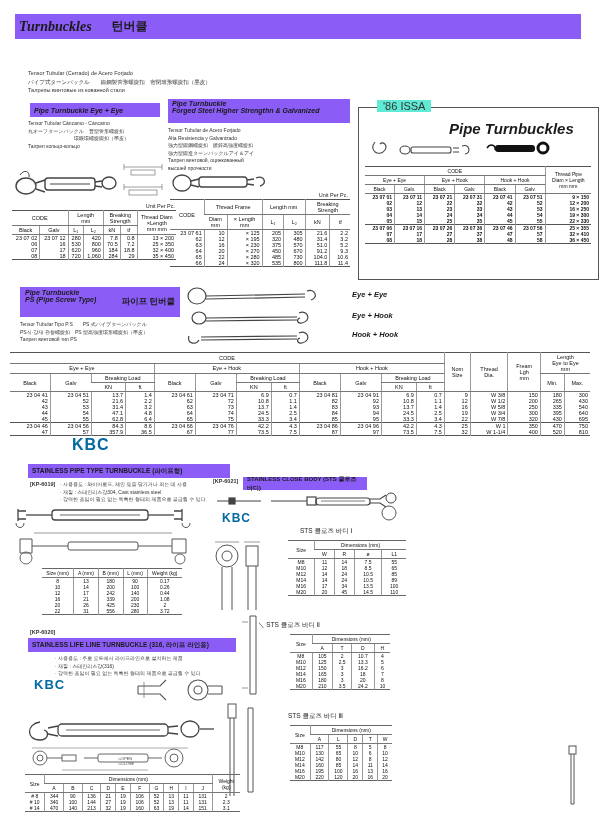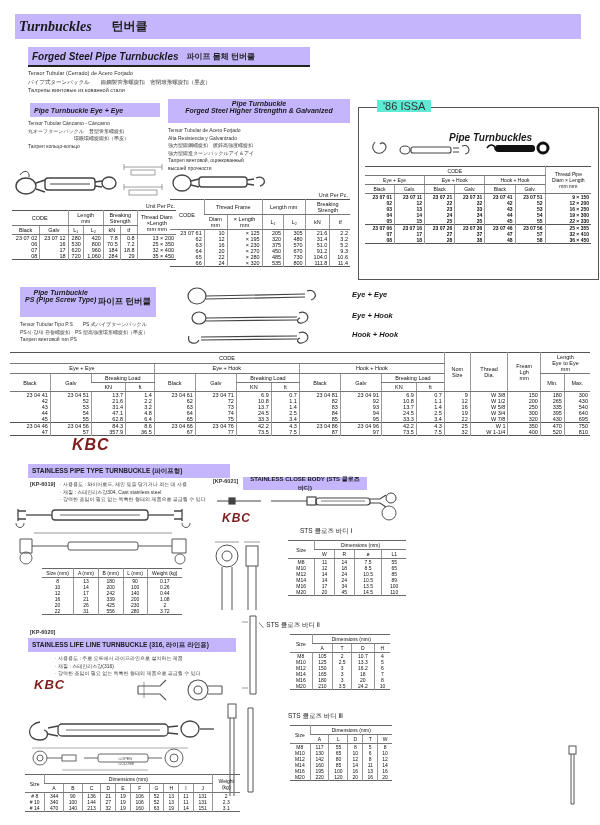--- a/index.html
+++ b/index.html
@@ -1,24 +1,24 @@
 <!DOCTYPE html>
 <html><head>
 <meta charset="utf-8">
 <style>
   html,body{margin:0;padding:0;background:#e9e9e9;}
   .page{position:relative;width:600px;height:825px;background:#ffffff;overflow:hidden;
         font-family:"Liberation Sans",sans-serif;color:#1a1a1a;}
   .abs{position:absolute;}
-  .cyan{background:#c4b5fd;text-align:center;}
+  .cyan{background:#8b5cf6;}
   .ital{font-style:italic;font-weight:bold;}
   .tiny{font-size:5.5px;line-height:1.55;color:#333;}
   .tiny2{font-size:5px;line-height:1.5;color:#333;}
   .unit{font-size:5.5px;color:#222;text-align:right;}
-  .kbc{color:#7f1d1d;font-style:italic;font-weight:bold;letter-spacing:1px;
+  .kbc{color:#0369a1;font-weight:bold;letter-spacing:1px;
        font-family:"Liberation Sans",sans-serif;}
   
   table.tb{border-collapse:collapse;border-top:1.5px solid #555;border-bottom:1.5px solid #555;
            font-size:5.5px;color:#111;table-layout:auto;}
   table.tb th,table.tb td{border-left:1px solid #999;padding:0 2px;vertical-align:middle;}
   table.tb th{border-bottom:1px solid #777;font-weight:normal;text-align:center;white-space:pre-line;
               padding:1px 2px;}
   table.tb th:first-child,table.tb td:first-child{border-left:none;}
   table.tb td{text-align:right;white-space:nowrap;}
   table.ctr td{text-align:center;}
@@ -33,24 +33,20 @@
 </head>
 <body>
 
 <div class="page">
 
   <div class="abs cyan lblbar" style="left:15px;top:14px;width:558px;height:23px;">
     <span class="ital" style="font-size:14px;font-family:'Liberation Serif',serif;">Turnbuckles</span>
     <span style="font-weight:bold;font-size:12px;margin-left:20px;">턴버클</span>
   </div>
 
-  <div class="abs cyan lblbar" style="left:28px;top:47px;width:274px;height:16px;border-bottom:2px solid #222;">
-    <span class="ital" style="font-size:10px;">Forged Steel Pipe Turnbuckles</span>
-    <span style="font-weight:bold;font-size:8px;margin-left:8px;">파이프 몸체 턴버클</span>
-  </div>
   <div class="abs tiny" style="left:28px;top:69px;width:360px;">
     <div>Tensor Tubular (Cerrado) de Acero Forjado</div>
     <div>パイプ式ターンバックル　　鍛鋼製管形螺旋扣　密閉環形螺旋扣（墨皮）</div>
     <div>Талрепы винтовые из кованной стали</div>
   </div>
 
   <div class="abs cyan lblbar" style="left:30px;top:103px;width:122px;height:12px;">
     <span class="ital" style="font-size:7px;">Pipe Turnbuckle  Eye + Eye</span>
   </div>
   <div class="abs tiny2" style="left:28px;top:120px;width:150px;">
@@ -237,21 +233,21 @@
           <td>535</td>
           <td>800</td>
           <td>111.8</td>
           <td>11.4</td>
         </tr>
       </tbody>
   </table>
 
   <div class="abs" style="left:358px;top:107px;width:239px;height:171px;border:1.5px solid #555;">
     <div class="abs" style="left:18px;top:-8px;background:#5eead4;padding:0 6px;font-size:11px;color:#333;">'86 ISSA</div>
-    <div class="abs ital" style="left:90px;top:24px;font-size:10px;">Pipe Turnbuckles</div>
+    <div class="abs ital" style="left:90px;top:12px;font-size:15px;">Pipe Turnbuckles</div>
     <svg class="abs draw" style="left:8px;top:26px;" width="220" height="28" viewBox="0 0 220 28">
       <g stroke="#444" fill="none" stroke-width="1.1">
         <path d="M8 8 c-7 8 4 16 10 8 c3 -5 -2 -9 -5 -6"></path>
         <ellipse cx="38" cy="16" rx="5" ry="4"></ellipse>
         <rect x="44" y="13" width="40" height="6" rx="2"></rect>
         <path d="M86 14 l6 0 M86 18 l6 0"></path>
         <path d="M95 12 c7 -3 10 7 3 8"></path>
       </g>
       <g>
         <path d="M120 14 c3 -5 9 -3 8 2" stroke="#111" fill="none" stroke-width="1.5"></path>
@@ -351,21 +347,21 @@
             <td>28</td>
             <td>38</td>
             <td>48</td>
             <td>58</td>
             <td>36 × 450</td>
           </tr>
         </tbody>
     </table>
   </div>
 
-  <div class="abs cyan" style="left:20px;top:287px;width:136px;height:30px;padding:2px 5px;box-sizing:border-box;display:flex;justify-content:space-between;">
+  <div class="abs cyan" style="left:20px;top:287px;width:160px;height:30px;padding:2px 5px;box-sizing:border-box;display:flex;justify-content:space-between;">
     <div>
       <div class="ital" style="font-size:7px;">Pipe Turnbuckle</div>
       <div class="ital" style="font-size:7px;">PS (Pipe Screw Type)</div>
     </div>
     <div style="font-weight:bold;font-size:8.5px;align-self:center;">파이프 턴버클</div>
   </div>
   <div class="abs tiny2" style="left:20px;top:321px;width:175px;">
     <div>Tensor Tubular Tipo P.S　　PS 式パイプターンバックル</div>
     <div>PS식·강재·관형螺旋扣　PS 型高強度環形螺旋扣（墨皮）</div>
     <div>Талреп винтовой тип PS</div>

